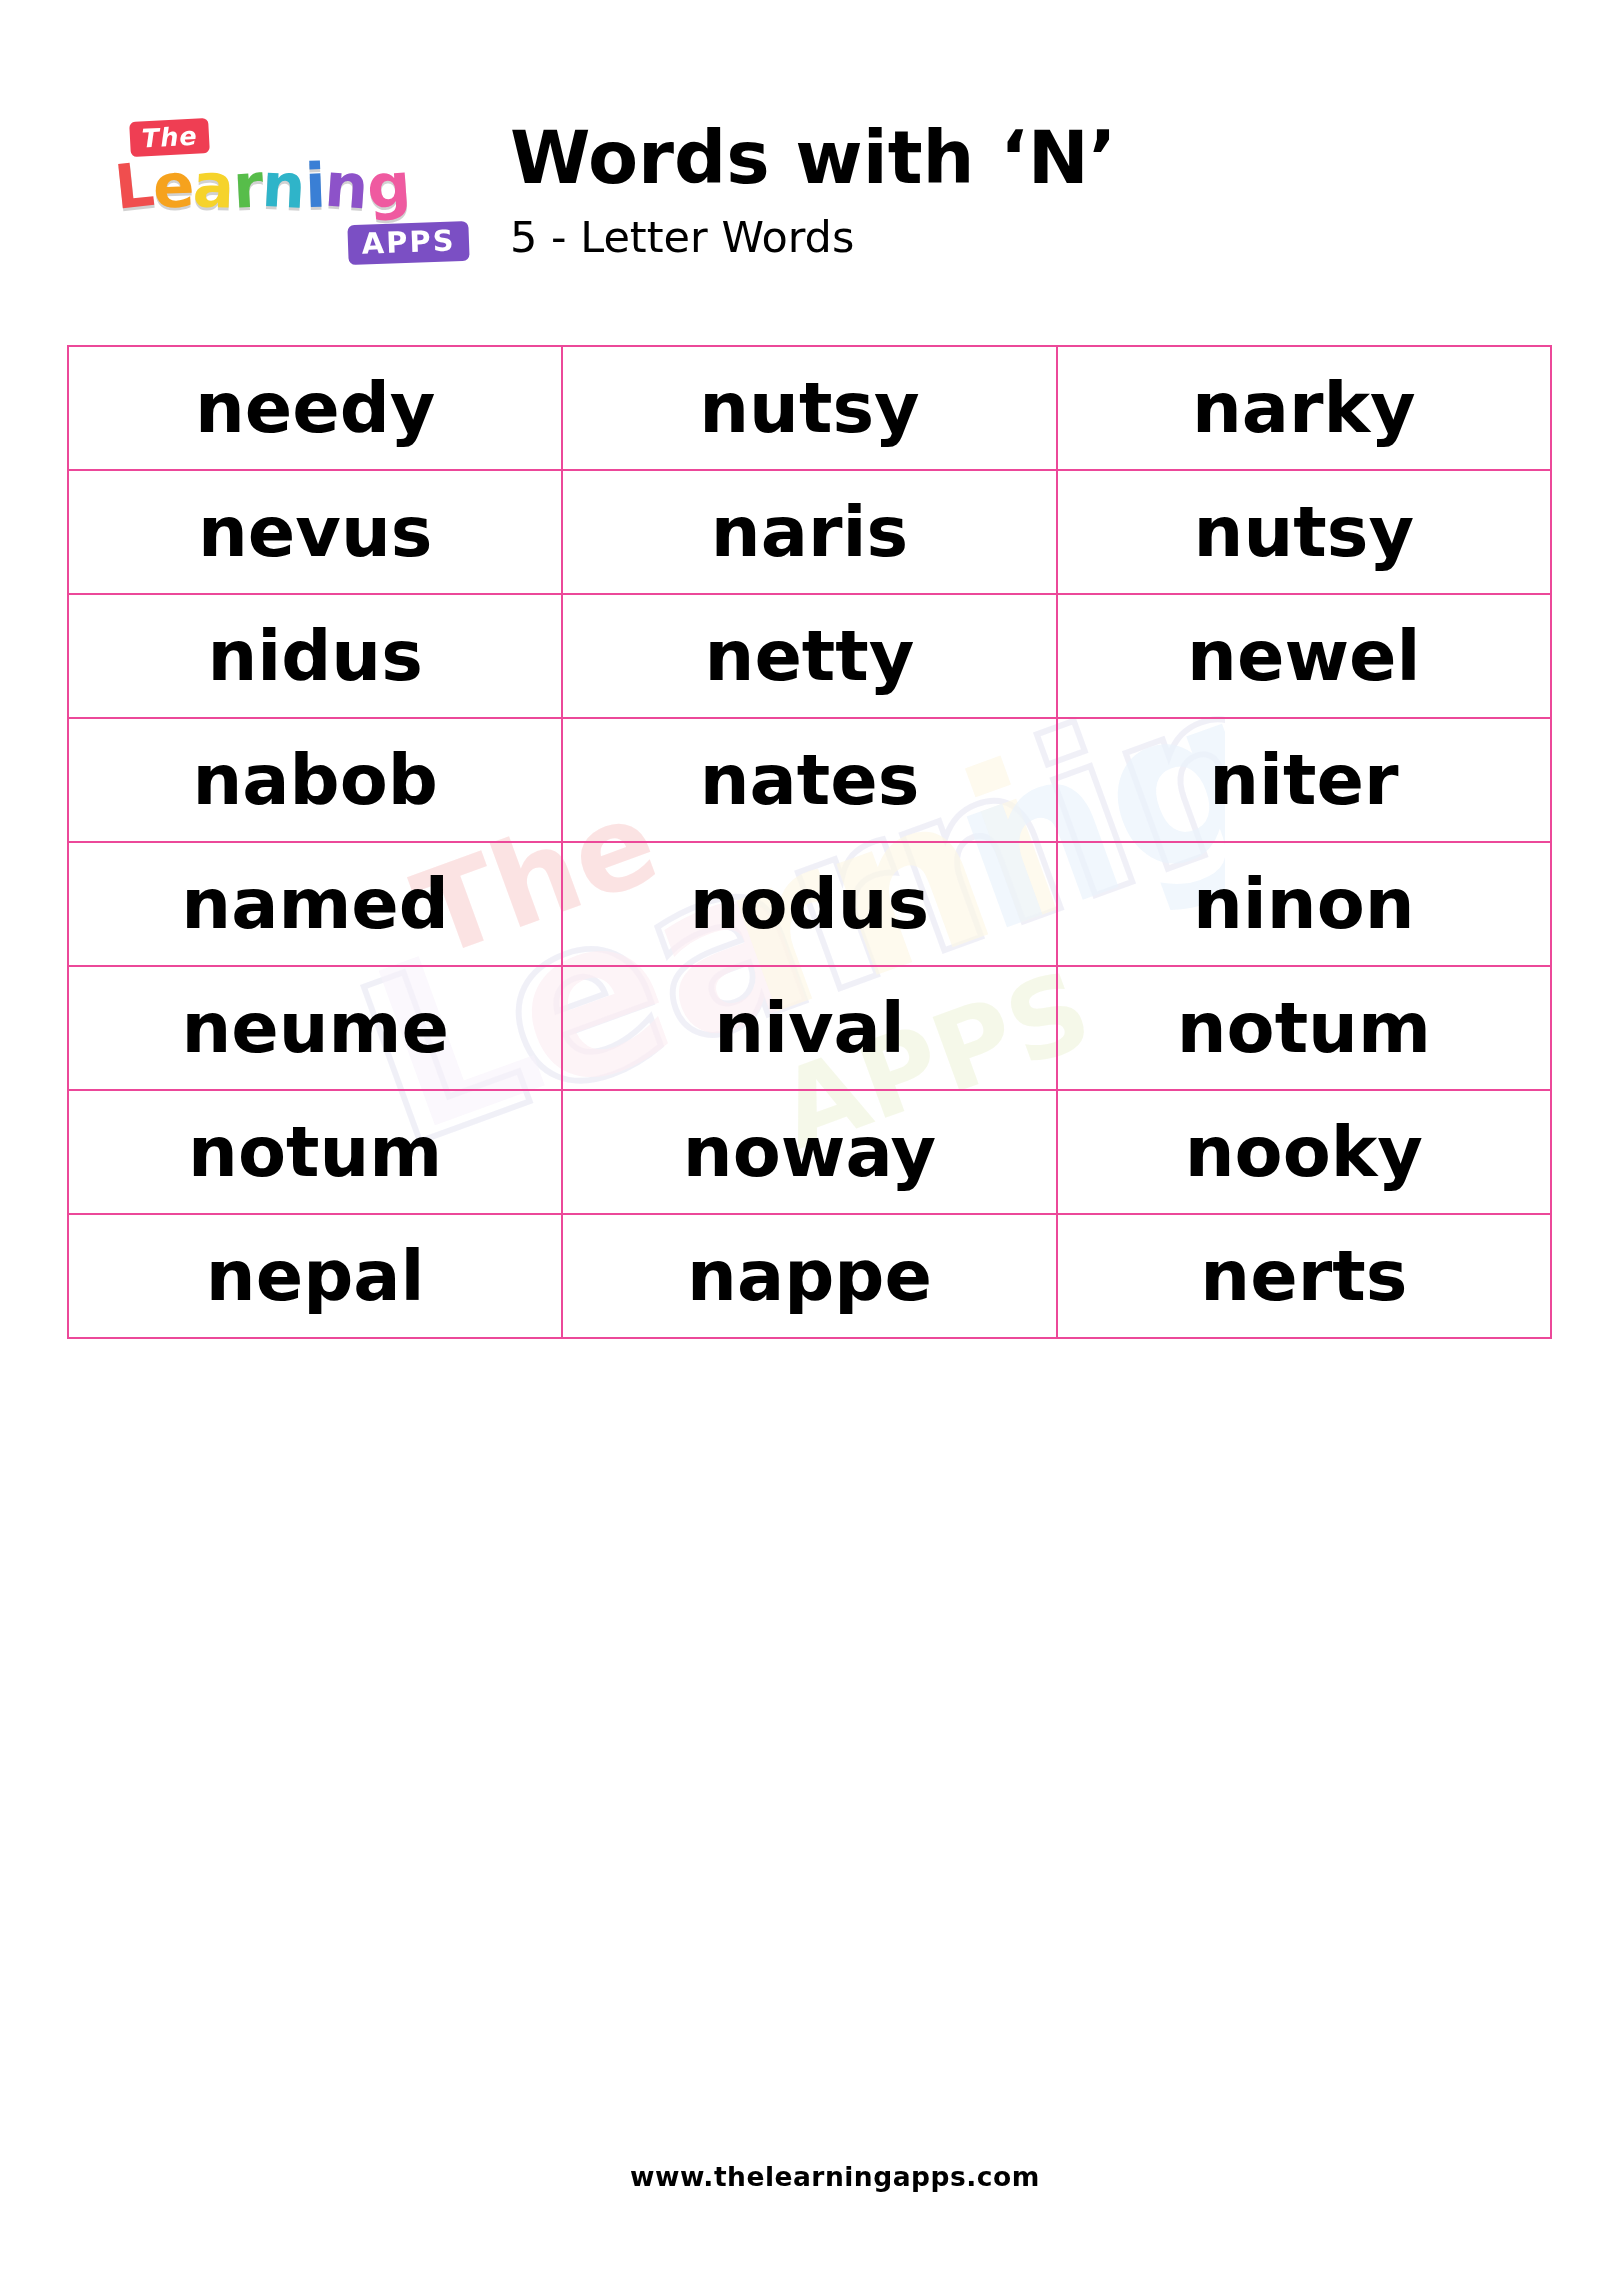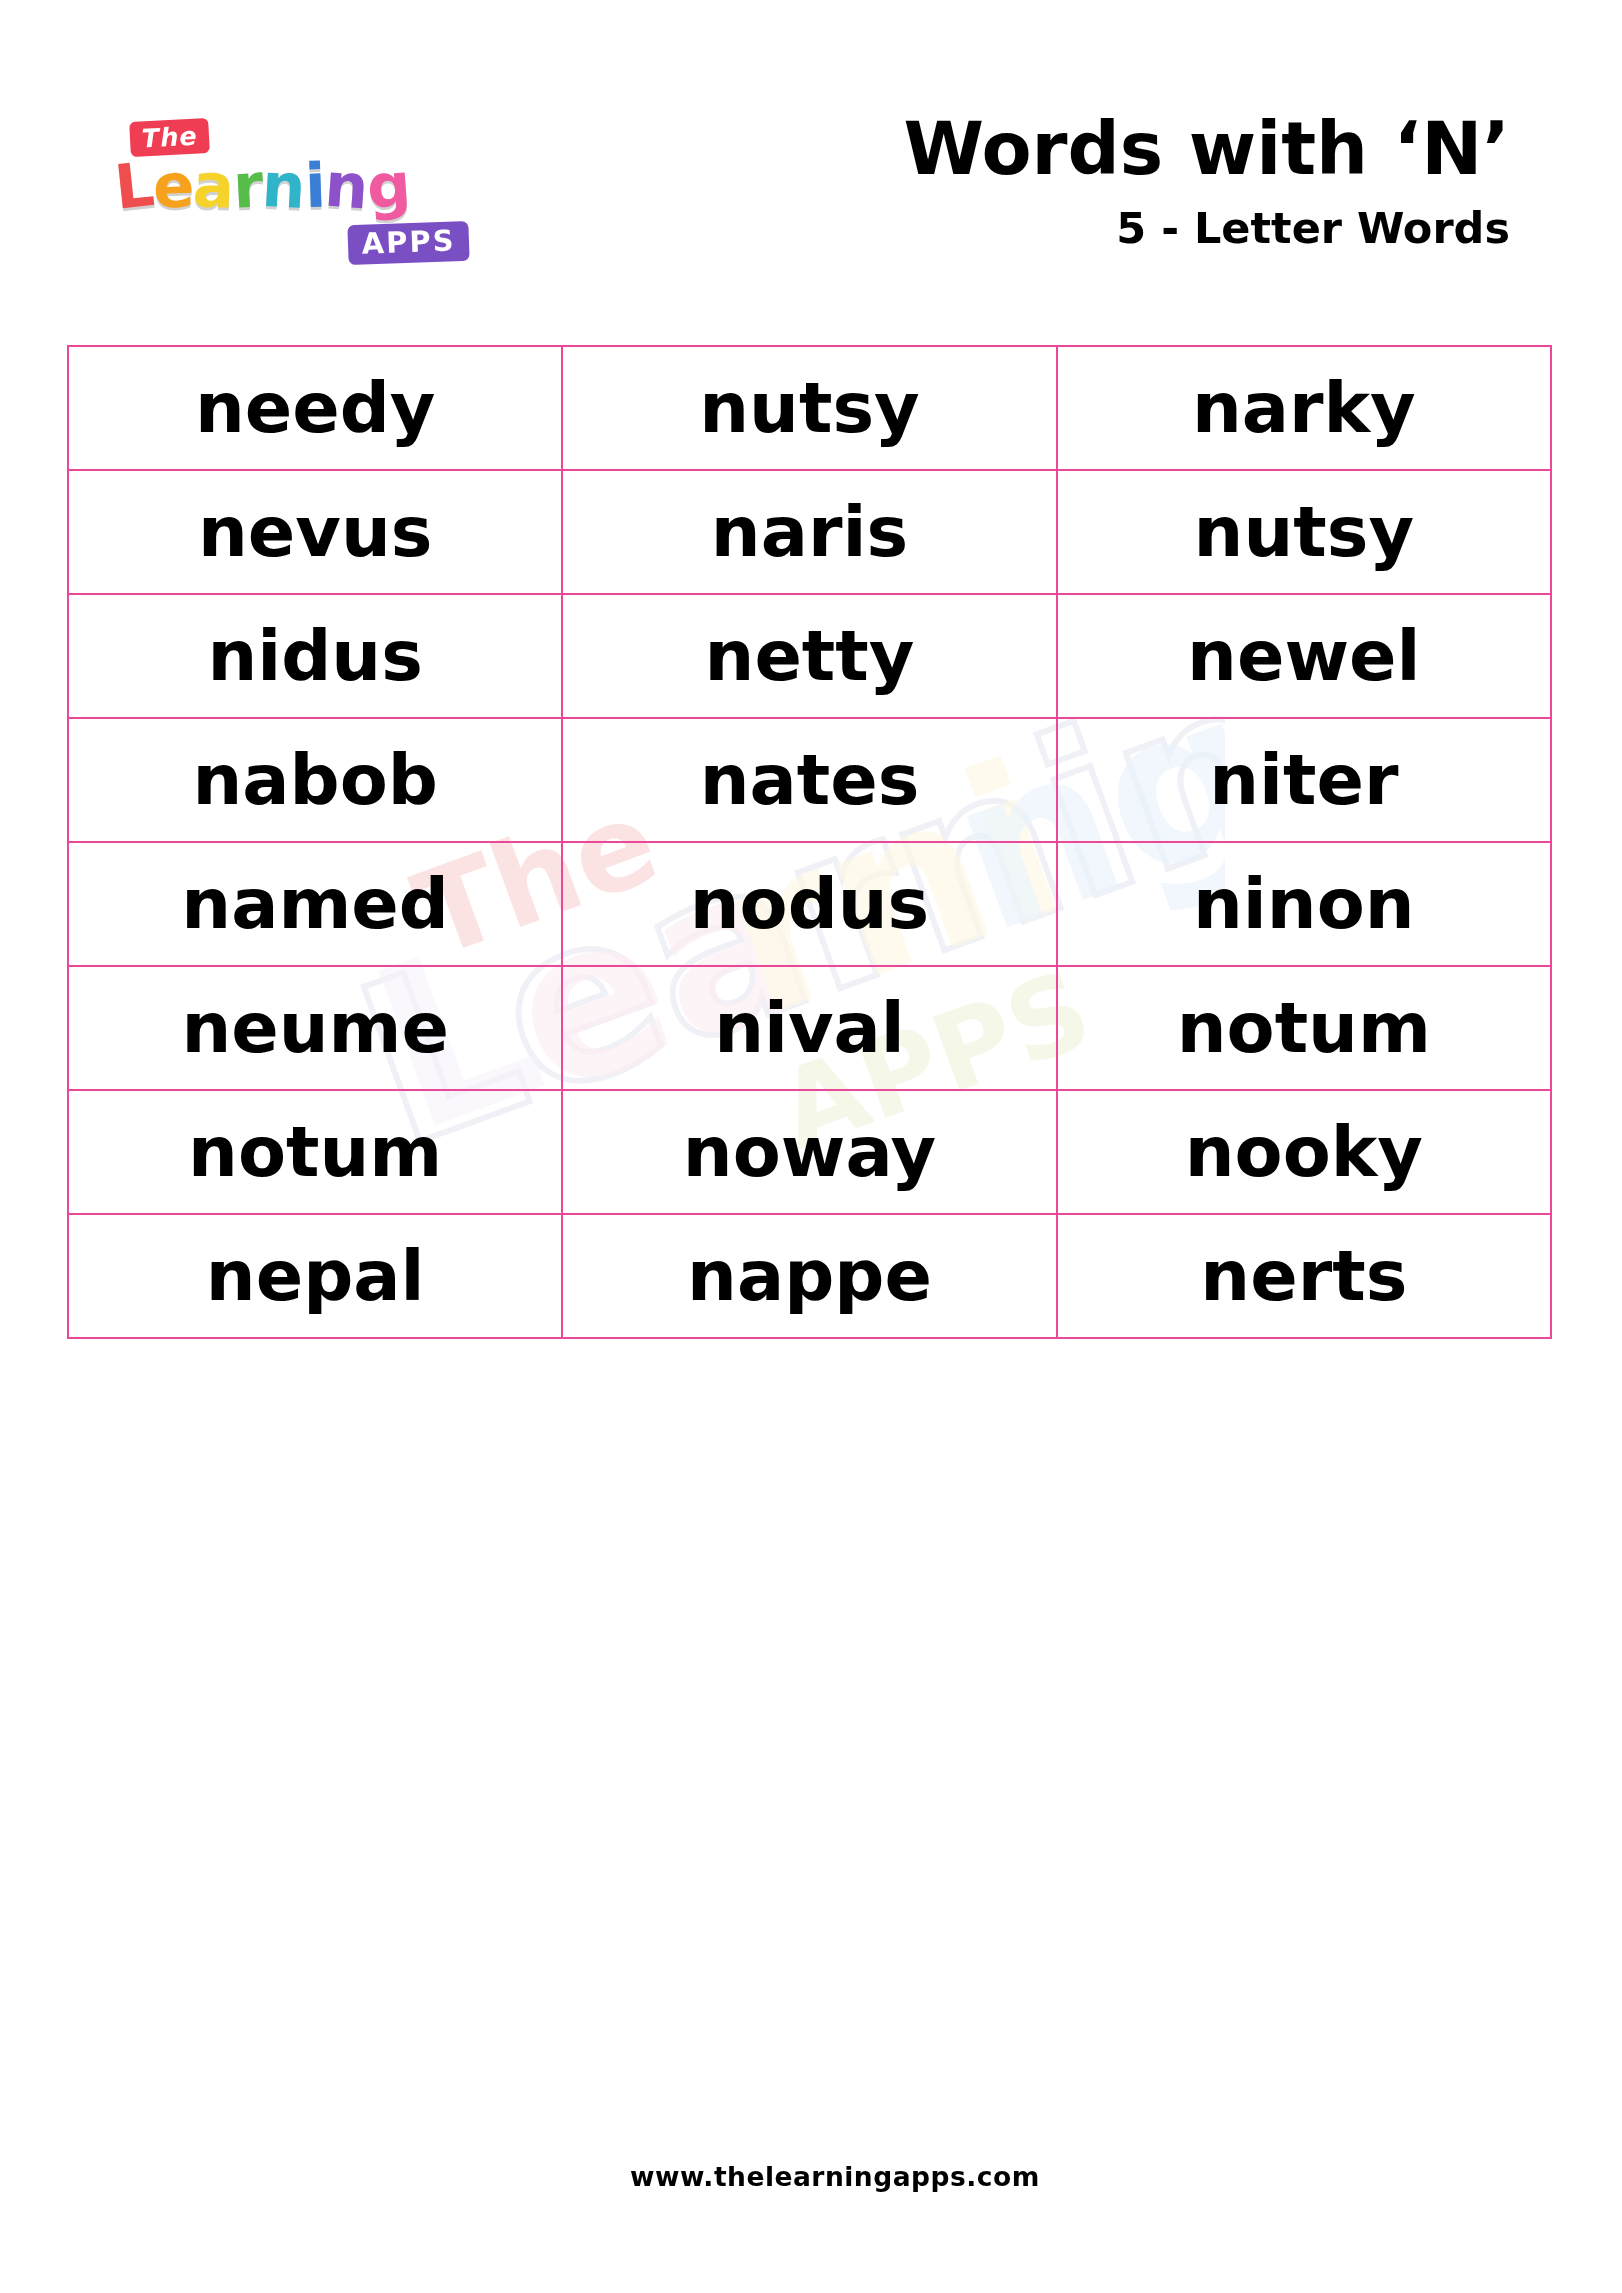--- a/index.html
+++ b/index.html
@@ -94,37 +94,37 @@
     background: #7b4fc4;
     padding: 2px 13.7px 3.9px 13.7px;
     border-radius: 6.9px;
     transform: rotate(-2deg);
     letter-spacing: 2px;
   }
 
   .titles {
     position: absolute;
     left: 510px;
-    top: 18px;
+    top: 27px;
     width: 1000px;
-    text-align: right;
+    text-align: left;
   }
   .title-main {
     font-family: "DejaVu Sans", sans-serif;
     font-weight: bold;
     font-size: 73px;
     color: #000000;
     line-height: 1.05;
     letter-spacing: 0px;
     white-space: nowrap;
   }
   .title-sub {
     margin-top: 15.7px;
     font-family: "DejaVu Sans", sans-serif;
-    font-weight: bold;
+    font-weight: normal;
     font-size: 43px;
     color: #000000;
     letter-spacing: 0px;
     white-space: nowrap;
   }
 
   
   .watermark {
     position: absolute;
     left: 323px;

